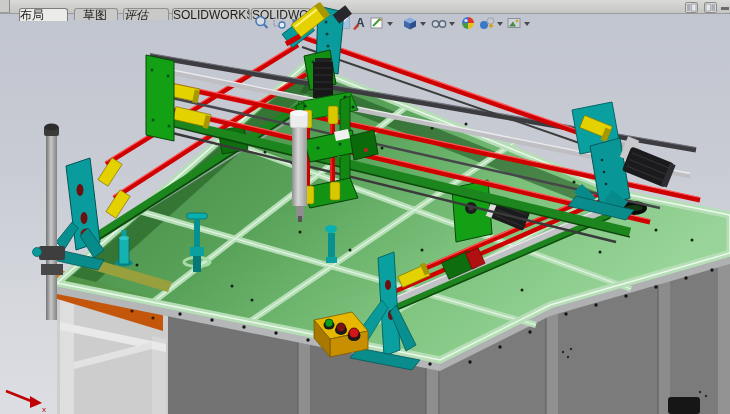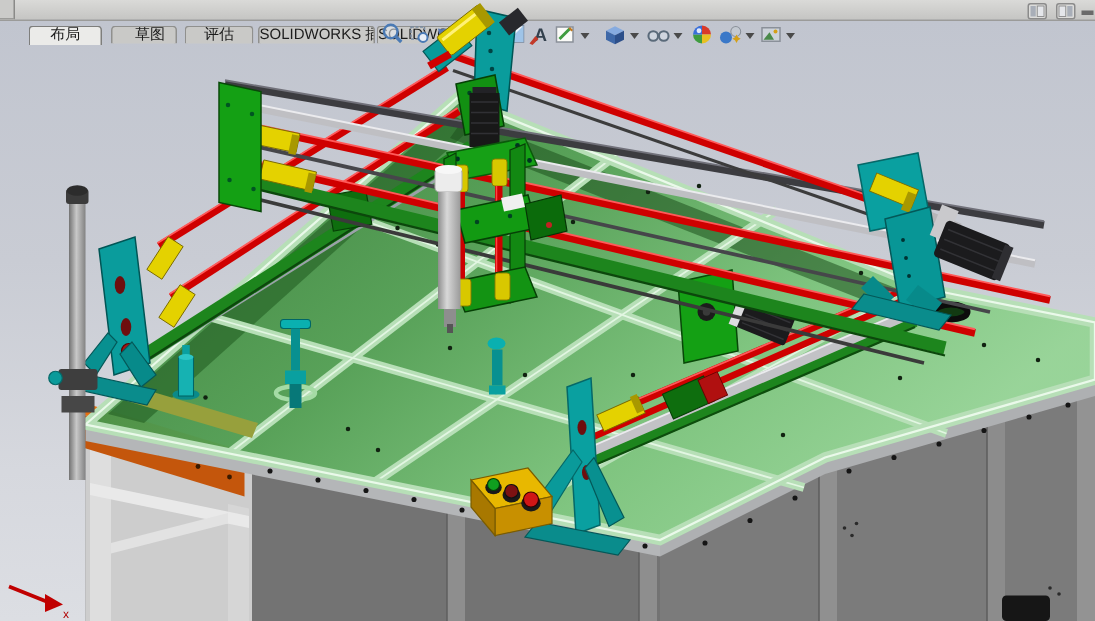--- a/index.html
+++ b/index.html
@@ -1,22 +1,22 @@
 <!DOCTYPE html>
 <html><head>
 <meta charset="utf-8">
 <style>
   html,body{margin:0;padding:0;background:#888;}
   #app{position:relative;width:730px;height:414px;overflow:hidden;
        font-family:"Liberation Sans","DejaVu Sans",sans-serif;background:#cbcbc9;}
   
   #tabstrip{position:absolute;left:0;top:0;width:730px;height:13px;z-index:2;
             background:linear-gradient(#dadad8,#c5c5c3);border-bottom:1px solid #9b9b99;box-sizing:content-box;}
-  .tab{position:absolute;top:17px;height:12px;line-height:12px;text-align:center;
-       font-size:10px;color:#1c1c1c;background:#c9c9c7;
+  .tab{position:absolute;top:8px;height:12px;line-height:12px;text-align:left;
+       font-size:12px;color:#1c1c1c;background:#c9c9c7;
        border:1px solid #90908e;border-bottom:none;border-radius:3px 3px 0 0;box-sizing:border-box;
        white-space:nowrap;overflow:hidden;}
   .tab.active{background:#ebebe9;border-color:#7e7e7c;height:13px;z-index:3;}
   #tab-sliver{position:absolute;left:0;top:0;width:9px;height:12px;background:#cbcbc9;
               border-right:1px solid #8a8a88;border-bottom:1px solid #9b9b99;}
   
   .winbtn{position:absolute;top:2px;width:13px;height:11px;background:#dcdcda;
           border:1px solid #8b8b8b;border-radius:2px;box-sizing:border-box;z-index:2;}
   .winbtn svg{display:block}
   #win-minimize{position:absolute;top:7px;left:721px;width:8px;height:3px;background:#6a6a6a;z-index:2;}
@@ -33,21 +33,21 @@
 </style>
 </head>
 <body>
 
 <div id="app">
 
   <div id="tabstrip">
     <div id="tab-sliver"></div>
     <div class="tab active" style="left:19px;width:49px;"><span>布局</span></div>
     <div class="tab" style="left:74px;width:44px;padding-left:8px;"><span>草图</span></div>
-    <div class="tab" style="left:123px;width:46px;"><span>评估</span></div>
+    <div class="tab" style="left:123px;width:46px;font-style:italic;"><span>评估</span></div>
     <div class="tab" style="left:172px;width:78px;"><span>SOLIDWORKS 插件</span></div>
     <div class="tab" style="left:251px;width:60px;"><span>SOLIDWORKS MBD</span></div>
 
     <div class="winbtn" style="left:685px;" title="feature-pane-toggle-1">
       <svg width="11" height="9" viewBox="0 0 11 9">
           <rect x="1" y="1" width="3.5" height="7" fill="#a8aeb8"></rect>
           <rect x="5.5" y="1" width="4.5" height="7" fill="#e4e6ea" stroke="#8a8a8a" stroke-width="0.6"></rect>
         </svg>
     </div>
     <div class="winbtn" style="left:704px;" title="feature-pane-toggle-2">

